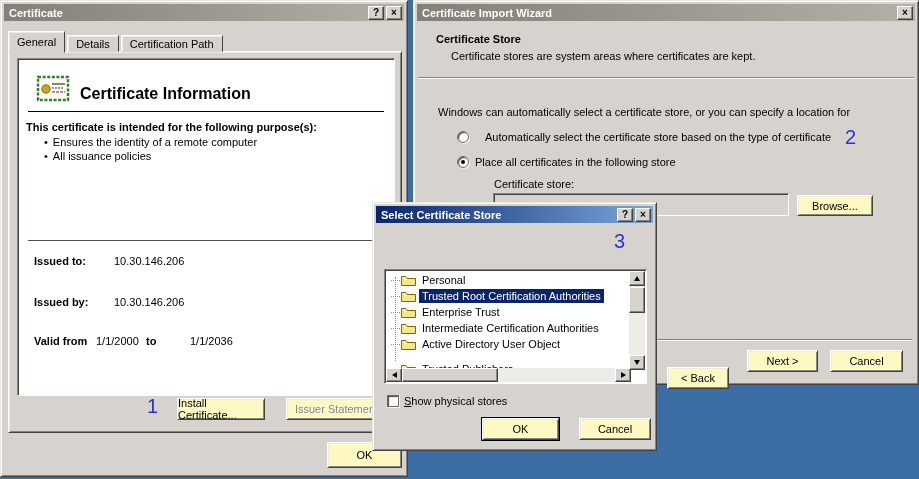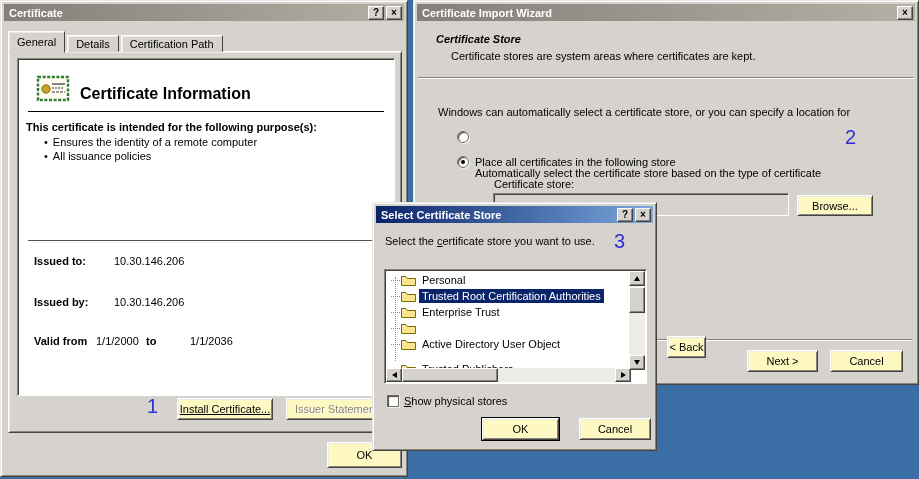--- a/index.html
+++ b/index.html
@@ -133,68 +133,67 @@
         <span class="abs bold" style="left:16px; top:237px;">Issued by:</span>
         <span class="abs" style="left:96px; top:237px;">10.30.146.206</span>
 
         <span class="abs bold" style="left:16px; top:276px;">Valid from</span>
         <span class="abs" style="left:78px; top:276px;">1/1/2000</span>
         <span class="abs bold" style="left:128px; top:276px;">to</span>
         <span class="abs" style="left:146px; top:276px;margin-left:26px;">1/1/2036</span>
       </div>
 
       <span class="ann" style="left:138px; top:344px;">1</span>
-      <div class="btn" style="left:168px; top:346px; width:96px; height:22px;text-decoration:underline;">Install Certificate...</div>
+      <div class="btn" style="left:168px; top:346px; width:88px; height:22px;">Install Certificate...</div>
       <div class="btn disabled" style="left:277px; top:346px; width:101px; height:22px;">Issuer Statement</div>
     </div>
 
     <div class="btn" style="left:326px; top:441px; width:75px; height:26px;">OK</div>
   </div>
 
   <div class="win" style="left:413px; top:0; width:506px; height:385px; z-index:2;">
     <div class="titlebar inactive">
       <span>Certificate Import Wizard</span>
       <span class="tb-spacer"></span>
       <span class="tb-btn">×</span>
     </div>
 
-    <span class="abs bold" style="left:22px; top:32px;font-style:italic;">Certificate Store</span>
+    <span class="abs bold" style="left:22px; top:32px;">Certificate Store</span>
     <span class="abs" style="left:37px; top:49px;">Certificate stores are system areas where certificates are kept.</span>
     <div class="groove" style="left:4px; right:4px; top:76px;"></div>
 
     <span class="abs" style="left:24px; top:105px;">Windows can automatically select a certificate store, or you can specify a location for</span>
 
     <span class="radio" style="left:43px; top:130px;"></span>
-    <span class="abs" style="left:61px; top:130px;margin-top:36px;">Automatically select the certificate store based on the type of certificate</span>
+    <span class="abs" style="left:71px; top:130px;">Automatically select the certificate store based on the type of certificate</span>
     <span class="ann" style="left:431px; top:126px;">2</span>
 
     <span class="radio checked" style="left:43px; top:155px;">
         <span class="dot"></span>
       </span>
     <span class="abs" style="left:61px; top:155px;">Place all certificates in the following store</span>
 
     <span class="abs" style="left:80px; top:177px;">Certificate store:</span>
     <div class="sunken" style="position:absolute; left:79px; top:192px; width:296px; height:23px; background:#d6d3ce; line-height:21px; padding:0 4px;"></div>
     <div class="btn" style="left:383px; top:194px; width:76px; height:21px;">Browse...</div>
 
     <div class="groove" style="left:6px; right:6px; top:338px;"></div>
-    <div class="btn" style="left:253px; top:335px; width:39px; height:22px;">&lt; Back</div>
+    <div class="btn" style="left:253px; top:366px; width:62px; height:22px;">&lt; Back</div>
     <div class="btn" style="left:333px; top:349px; width:71px; height:22px;">Next &gt;</div>
     <div class="btn" style="left:416px; top:349px; width:73px; height:22px;">Cancel</div>
   </div>
 
   <div class="win" style="left:372px; top:202px; width:285px; height:249px; z-index:3;">
     <div class="titlebar active">
       <span>Select Certificate Store</span>
       <span class="tb-spacer"></span>
       <span class="tb-btn">?</span>
       <span class="tb-btn">×</span>
     </div>
 
-    <span class="abs" style="left:12px; top:32px;"><span>Select the </span><span class="u">c</span><span>ertificate store you want to use.</span></span>
     <span class="ann" style="left:241px; top:28px;">3</span>
 
     <div class="listbox sunken">
       <div class="treearea">
         <div class="vline"></div>
 
         <div class="trow" style="top:1px;">
           <span class="stub"></span>
           <svg width="15" height="12" viewBox="0 0 15 12">
               <path d="M0.5 2.5 h4.2 l1.3 2 h8.5 v7 h-14 z" fill="#f6e58a" stroke="#7a6a00"></path>
@@ -217,20 +216,21 @@
               <path d="M1.5 4.2 h3.4 l1.2 1.8" fill="none" stroke="#fff9cf"></path>
             </svg>
           <span class="tlabel">Enterprise Trust</span>
         </div>
         <div class="trow" style="top:49px;">
           <span class="stub"></span>
           <svg width="15" height="12" viewBox="0 0 15 12">
               <path d="M0.5 2.5 h4.2 l1.3 2 h8.5 v7 h-14 z" fill="#f6e58a" stroke="#7a6a00"></path>
               <path d="M1.5 4.2 h3.4 l1.2 1.8" fill="none" stroke="#fff9cf"></path>
             </svg>
+          <span class="tlabel">Intermediate Certification Authorities</span>
         </div>
         <div class="trow" style="top:65px;">
           <span class="stub"></span>
           <svg width="15" height="12" viewBox="0 0 15 12">
               <path d="M0.5 2.5 h4.2 l1.3 2 h8.5 v7 h-14 z" fill="#f6e58a" stroke="#7a6a00"></path>
               <path d="M1.5 4.2 h3.4 l1.2 1.8" fill="none" stroke="#fff9cf"></path>
             </svg>
           <span class="tlabel">Active Directory User Object</span>
         </div>
         <div class="trow" style="top:90px;">

